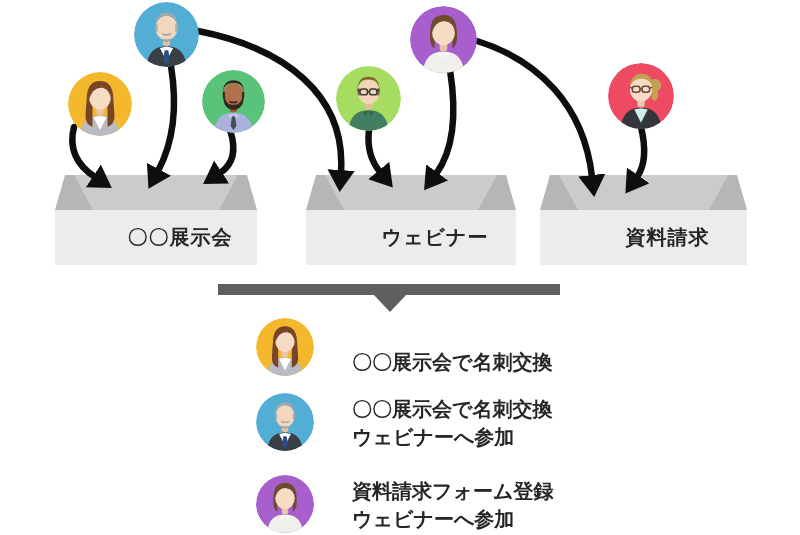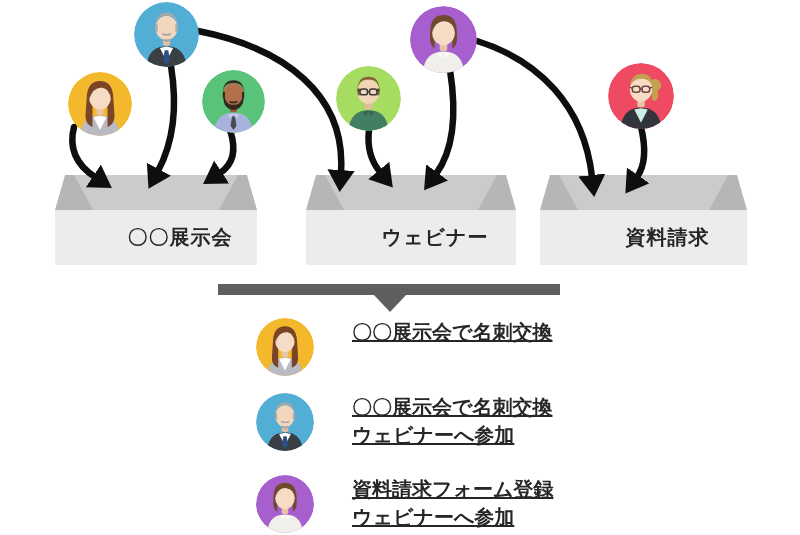--- a/index.html
+++ b/index.html
@@ -48,21 +48,21 @@
   .arrows path.arrow{stroke:var(--arrow);stroke-width:6.5;fill:none;stroke-linecap:round;}
   .arrows marker path{fill:var(--arrow);}
   
   .bar{position:absolute;left:218px;top:284px;width:342px;height:11px;background:var(--bar);z-index:2;}
   .bar-tri{
     position:absolute;left:373px;top:294px;width:0;height:0;z-index:2;
     border-left:17px solid transparent;border-right:17px solid transparent;
     border-top:18px solid var(--bar);
   }
   
-  .legend-row{position:absolute;left:256px;display:flex;align-items:flex-start;gap:38px;z-index:2;text-decoration:underline;}
+  .legend-row{position:absolute;left:256px;display:flex;align-items:flex-end;gap:38px;z-index:2;}
   .legend-avatar{position:relative;width:58px;height:58px;flex:0 0 58px;border-radius:50%;overflow:hidden;}
   .legend-text{display:flex;flex-direction:column;}
   .legend-line{font-size:20px;font-weight:700;line-height:28px;color:var(--text);white-space:nowrap;}
 </style>
 </head>
 <body>
 
 <div class="stage">
 
   <div class="box" style="left:55px;top:175px;width:202px;">

